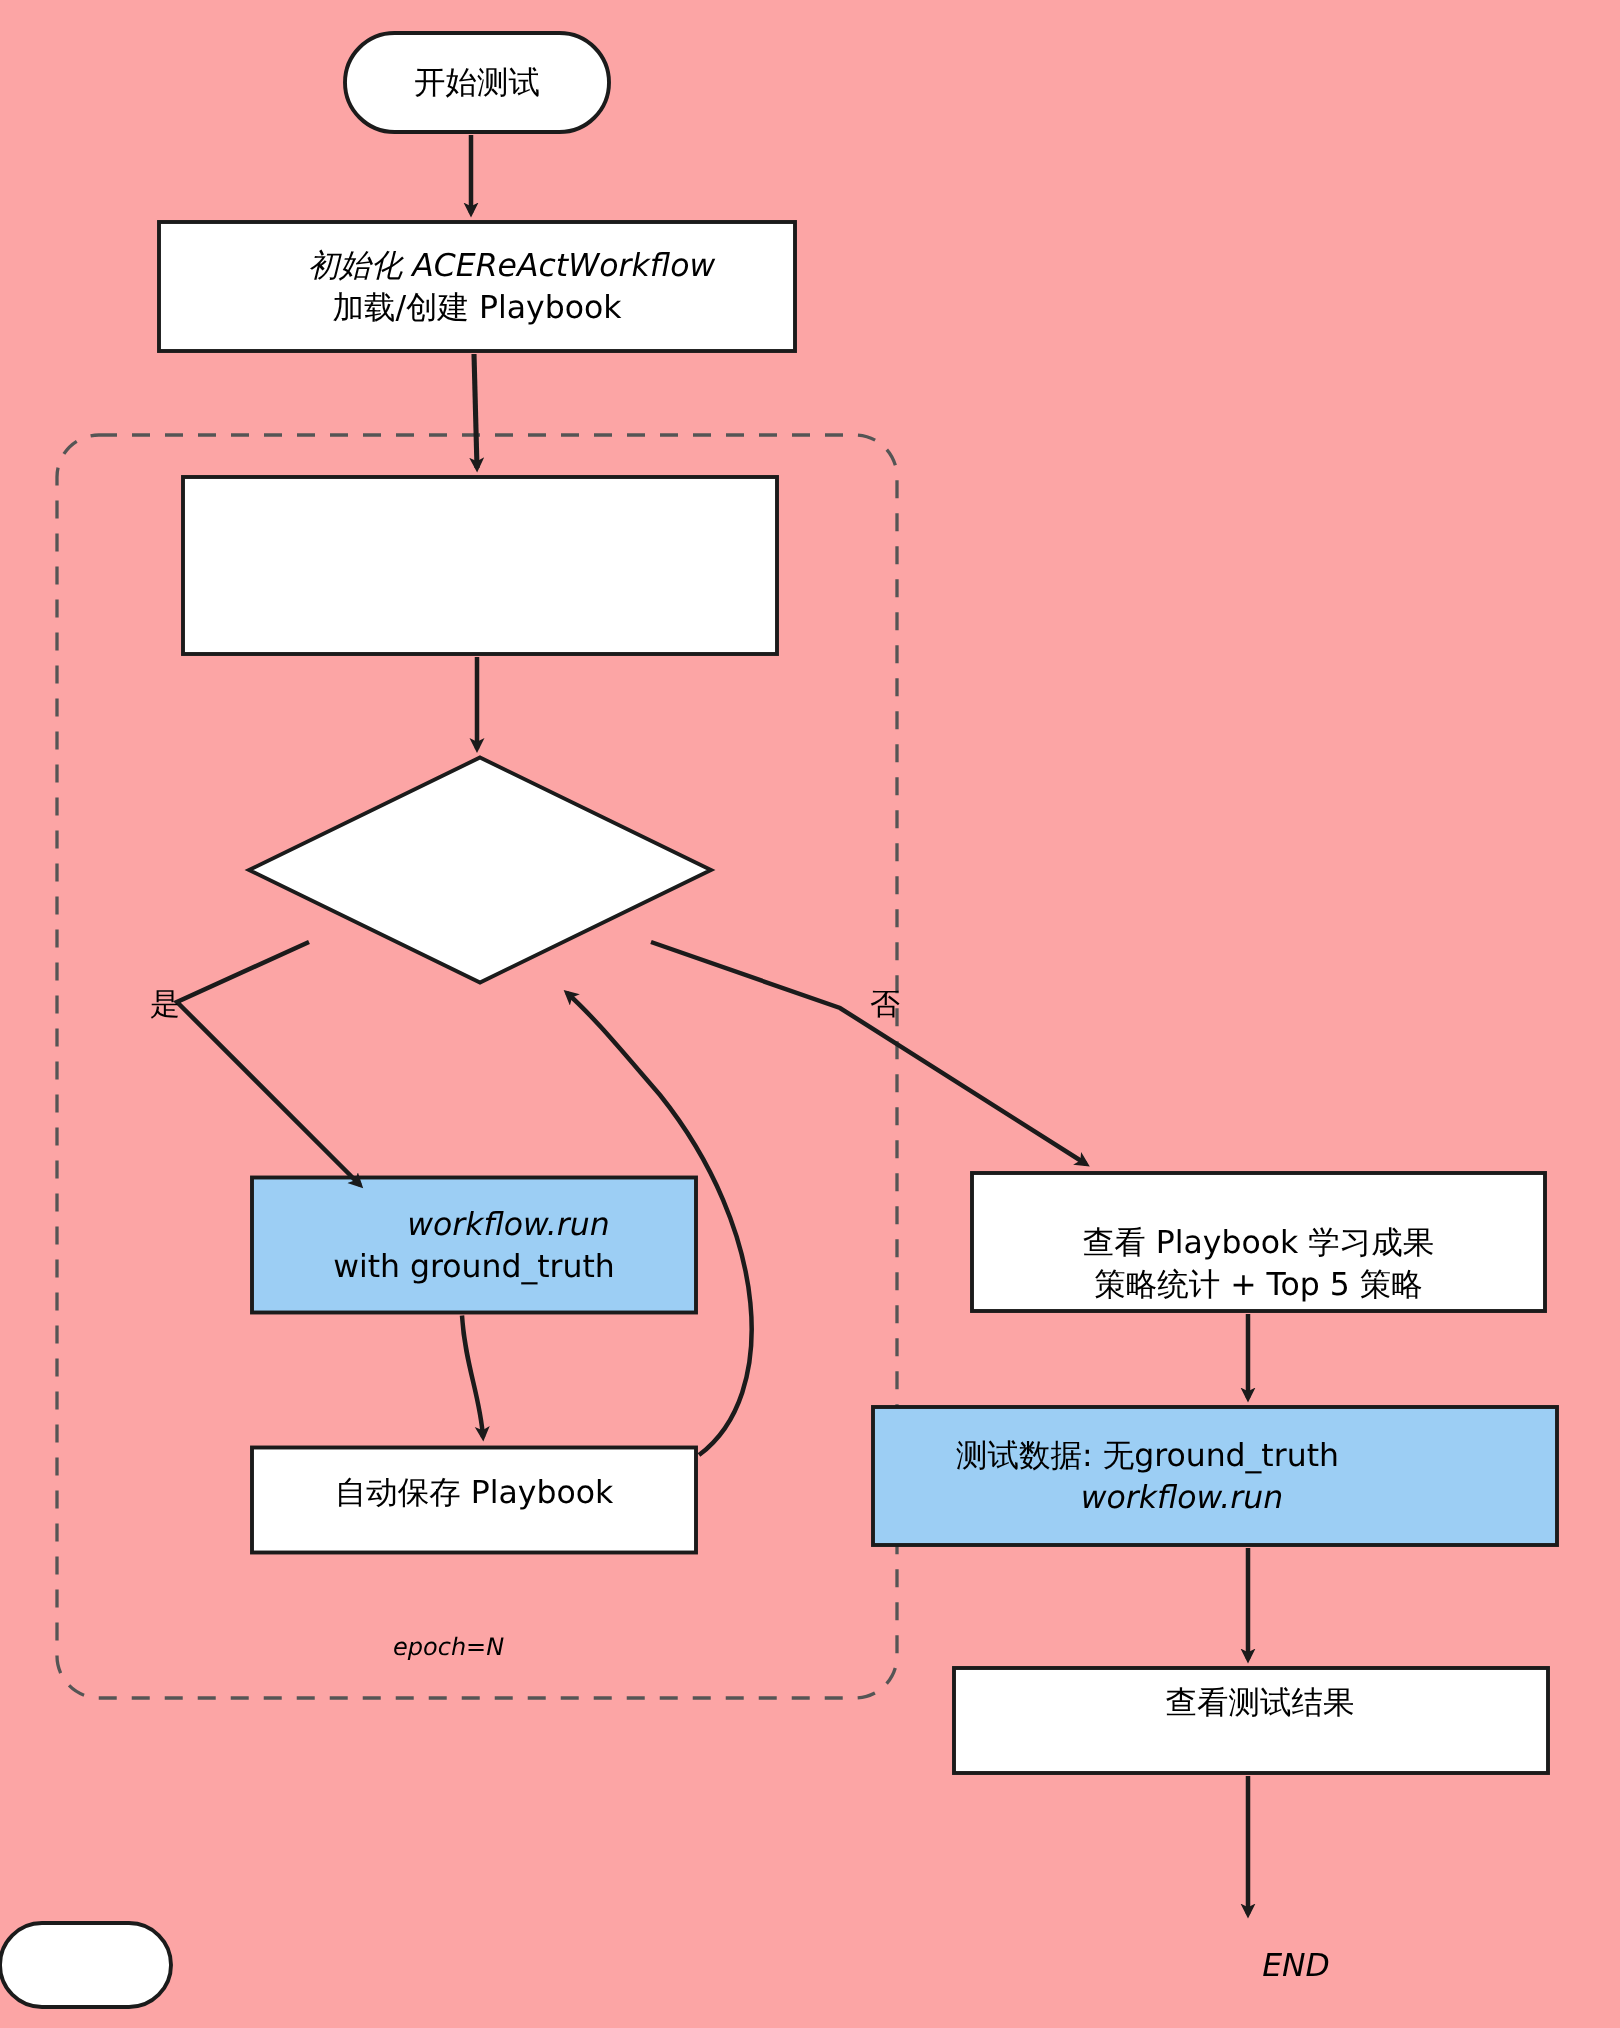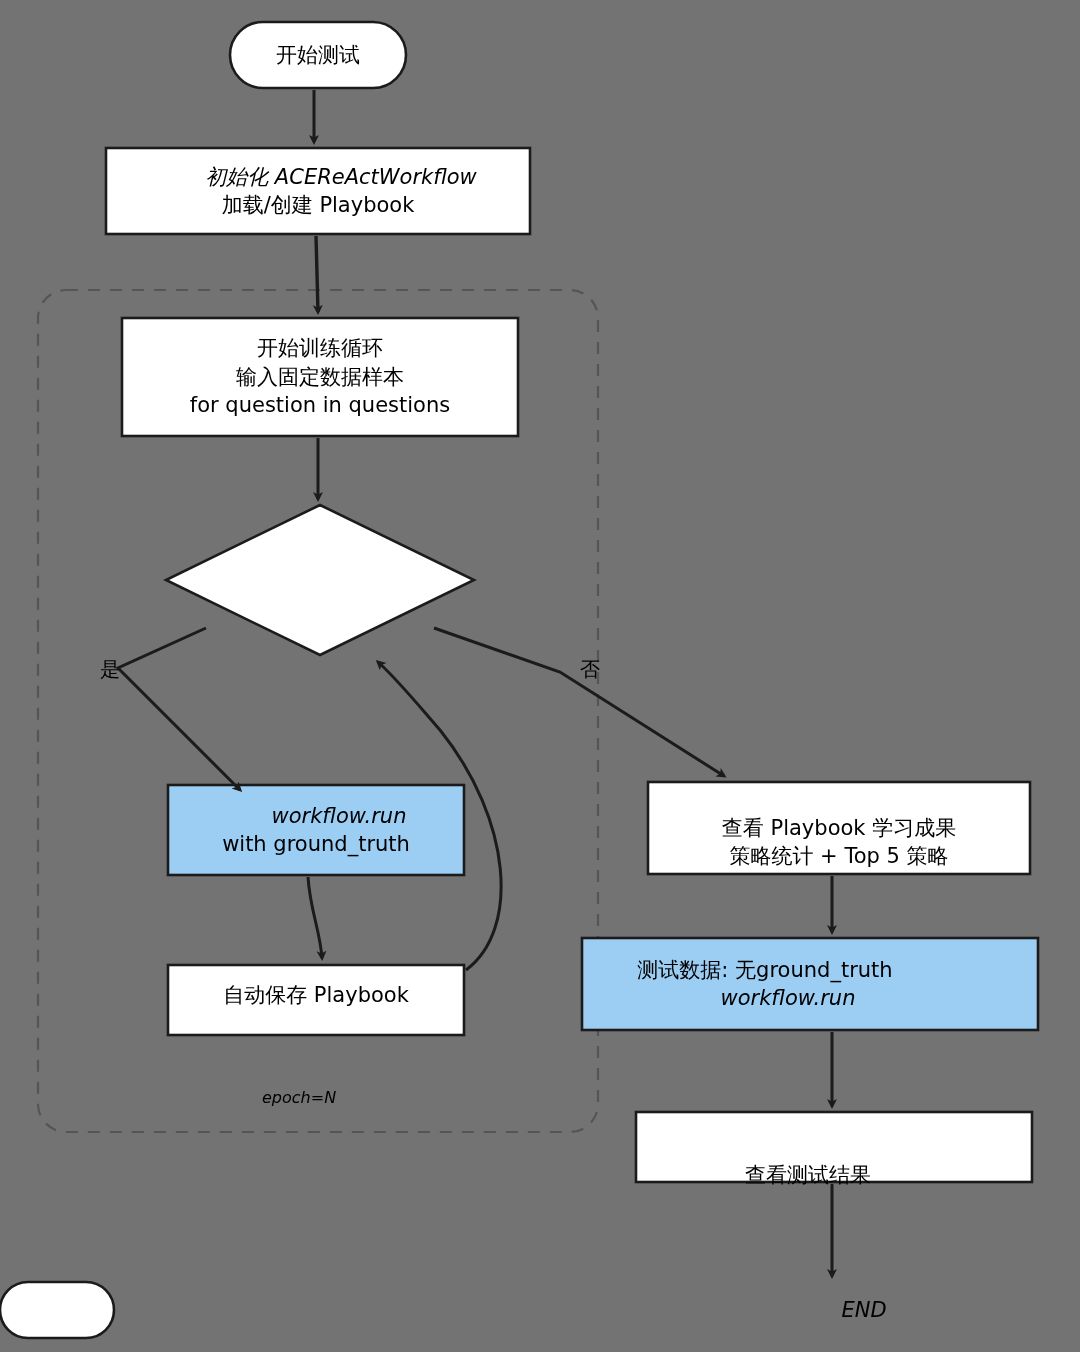--- a/index.html
+++ b/index.html
@@ -7,21 +7,21 @@
     padding: 0;
     background: #ffffff;
   }
   body {
     font-family: "Liberation Sans", sans-serif;
   }
   #canvas {
     position: relative;
     width: 1080px;
     height: 1352px;
-    background: #737373;
+    background: #fca5a5;
     overflow: hidden;
   }
   svg.layer {
     position: absolute;
     left: 0;
     top: 0;
     width: 1080px;
     height: 1352px;
   }
   .node-text {
@@ -123,25 +123,20 @@
 
   <div class="node-text" style="left:230px; top:22px; width:176px; height:66px;">
     <span class="line t-cn">开始测试</span>
   </div>
 
   <div class="node-text" style="left:106px; top:148px; width:424px; height:86px;">
     <span class="line t-mono italic">初始化 ACEReActWorkflow</span>
     <span class="line t-cn">加载/创建 Playbook</span>
   </div>
 
-  <div class="node-text" style="left:122px; top:318px; width:396px; height:118px;">
-    <span class="line t-cn">开始训练循环</span>
-    <span class="line t-cn">输入固定数据样本</span>
-    <span class="line t-mono">for question in questions</span>
-  </div>
 
 
   <div class="node-text" style="left:168px; top:785px; width:296px; height:90px;">
     <span class="line t-mono italic">workflow.run</span>
     <span class="line t-mono">with ground_truth</span>
   </div>
 
   <div class="node-text" style="left:168px; top:965px; width:296px; height:60px;">
     <span class="line t-cn">自动保存 Playbook</span>
   </div>
@@ -149,21 +144,21 @@
   <div class="node-text" style="left:648px; top:782px; width:382px; height:120px;">
     <span class="line t-cn">查看 Playbook 学习成果</span>
     <span class="line t-cn">策略统计 + Top 5 策略</span>
   </div>
 
   <div class="node-text" style="left:553px; top:938px; width:424px; height:92px;">
     <span class="line t-cn">测试数据: 无ground_truth</span>
     <span class="line t-mono italic">workflow.run</span>
   </div>
 
-  <div class="node-text" style="left:636px; top:1140px; width:344px; height:70px;">
+  <div class="node-text" style="left:636px; top:1100px; width:344px; height:70px;padding-left:32px;">
     <span class="line t-cn">查看测试结果</span>
   </div>
 
   <div class="node-text" style="left:784px; top:1282px; width:114px; height:56px;">
     <span class="line t-mono italic">END</span>
   </div>
 
   <div class="edge-label" style="left:100px; top:656px;">是</div>
 
   <div class="edge-label" style="left:580px; top:656px;">否</div>

